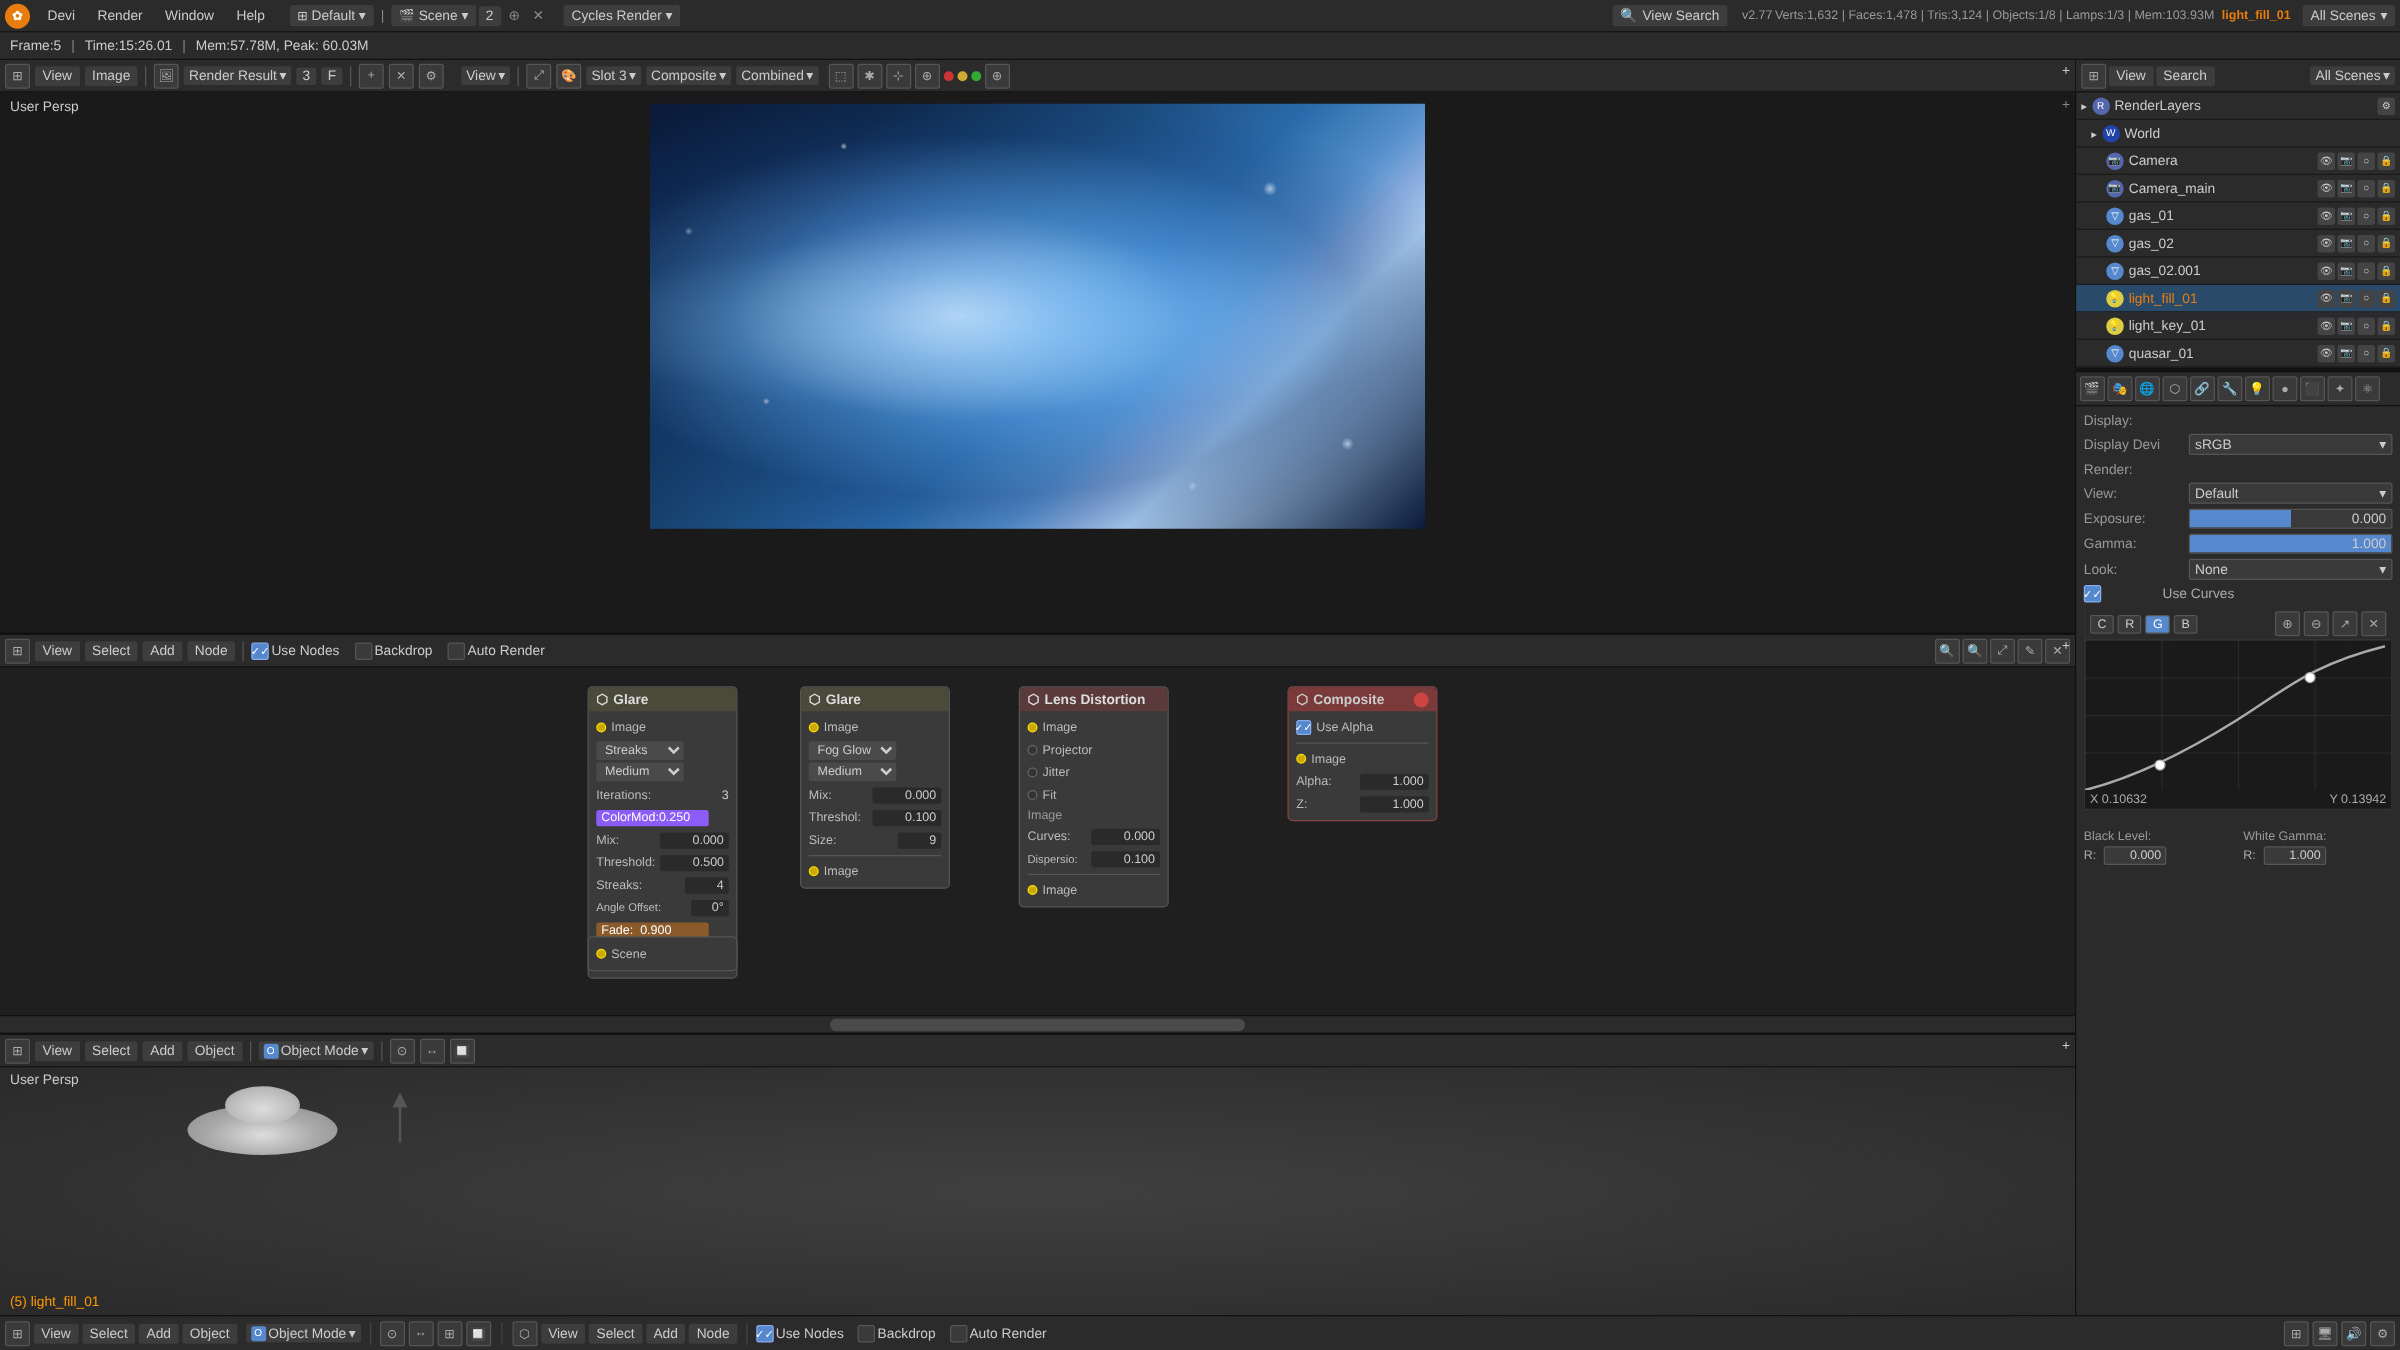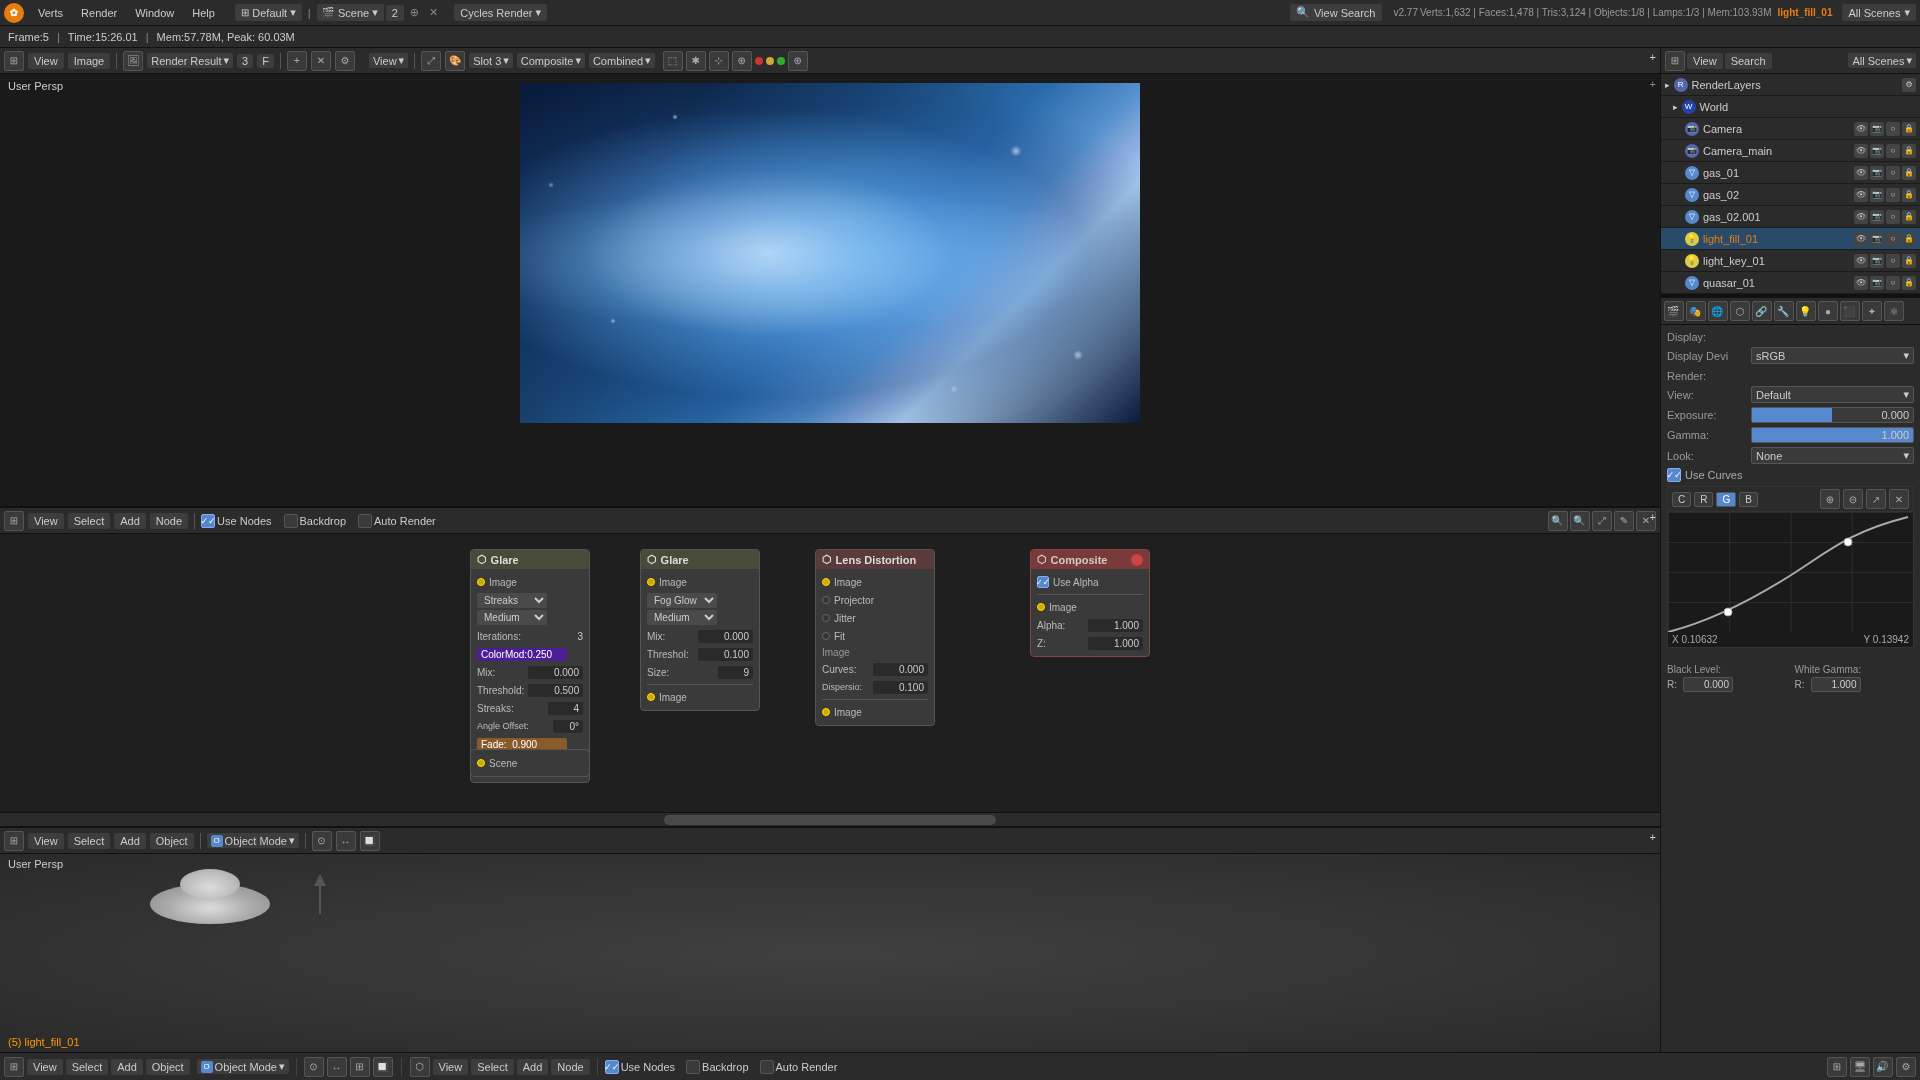--- a/index.html
+++ b/index.html
@@ -167,21 +167,21 @@
     .node-select {
       background: #4a4a4a;
       border: none;
       color: #ccc;
       font-size: 10px;
       padding: 1px 3px;
       border-radius: 2px;
       width: 70px;
     }
     .node-input-wide {
-      background: #4c1d95;
+      background: #8b5cf6;
       border: none;
       color: #fff;
       font-size: 10px;
       padding: 1px 4px;
       width: 90px;
       border-radius: 2px;
     }
     .node-input-orange {
       background: #8a5a2a;
       border: none;
@@ -410,21 +410,21 @@
     .checkbox-checked::after {
       content: '✓';
       font-size: 9px;
     }
   </style>
 </head>
 <body>
 
 <div class="top-menubar">
   <div class="blender-icon">✿</div>
-  <span class="menu-item">Verts</span>
+  <span class="menu-item">Devi</span>
   <span class="menu-item">Render</span>
   <span class="menu-item">Window</span>
   <span class="menu-item">Help</span>
   <div style="width:8px;"></div>
   <div class="editor-type-btn">
     <span style="font-size:10px;">⊞</span>
     <span>Default</span>
     <span>▾</span>
   </div>
   <span style="padding:2px 4px; color:#888;">|</span>
@@ -983,21 +983,21 @@
         <div class="prop-row">
           <span class="prop-label">Look:</span>
           <div style="display:flex;align-items:center;gap:2px;background:#3a3a3a;border:1px solid #555;padding:1px 4px;border-radius:2px;flex:1;cursor:pointer;">
             <span style="flex:1;">None</span>
             <span>▾</span>
           </div>
         </div>
 
         <div class="use-curves-row">
           <div class="checkbox checkbox-checked">✓</div>
-          <span style="color:#aaa;font-size:11px;">Use Curves</span>
+          <span style="color:#aaa;font-size:11px;margin-left:45px;">Use Curves</span>
         </div>
 
         <div class="curves-editor">
           <div class="curves-toolbar">
             <span class="curve-btn">C</span>
             <span class="curve-btn">R</span>
             <span class="curve-btn active">G</span>
             <span class="curve-btn">B</span>
             <div style="flex:1;"></div>
             <div class="icon-btn">⊕</div>

